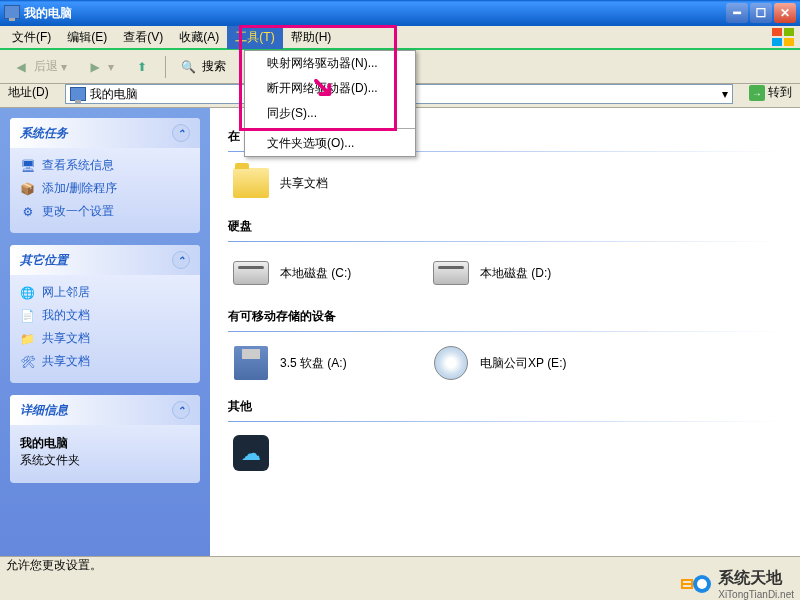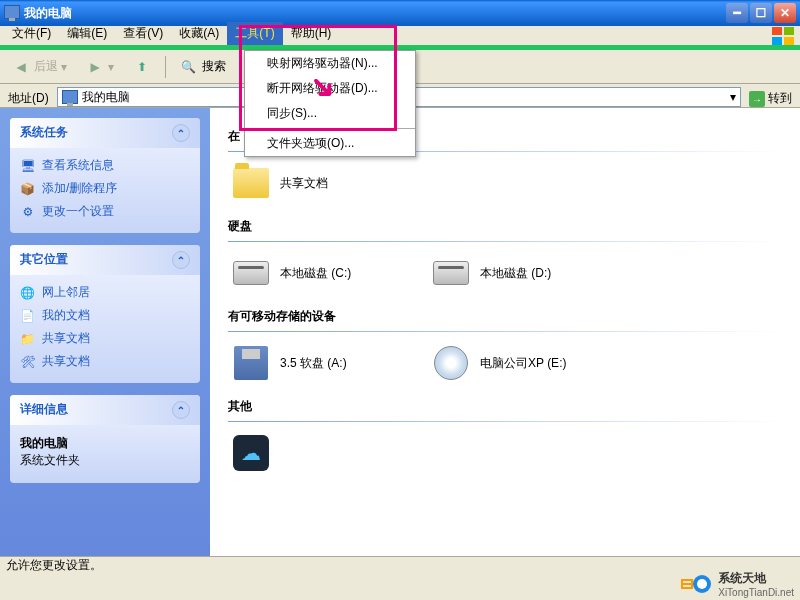--- a/index.html
+++ b/index.html
@@ -6,49 +6,49 @@
 body { background: #ece9d8; width: 800px; height: 600px; overflow: hidden; position: relative; }
 
 .titlebar { height: 26px; background: linear-gradient(to bottom, #0a5bc4, #3d95ff 8%, #0a5bc4); display: flex; align-items: center; padding: 0 4px; color: white; }
 .titlebar .icon { width: 16px; height: 16px; margin-right: 4px; }
 .titlebar .title { flex: 1; font-weight: bold; }
 .win-btns { display: flex; gap: 2px; }
 .win-btns div { width: 22px; height: 20px; border-radius: 3px; display: flex; align-items: center; justify-content: center; font-weight: bold; }
 .win-min, .win-max { background: linear-gradient(to bottom, #7ba4e8, #3d6fc4); color: white; }
 .win-close { background: linear-gradient(to bottom, #f5a89a, #d4452d); color: white; }
 
-.menubar { height: 24px; background: #ece9d8; display: flex; align-items: flex-end; padding: 0 4px; border-bottom: 5px solid #22c55e; position: relative; }
+.menubar { height: 24px; background: #ece9d8; display: flex; align-items: center; padding: 0 4px; border-bottom: 2px solid #22c55e; position: relative; }
 .menubar .menu-item { padding: 3px 8px; cursor: default; }
 .menubar .menu-item.open { background: #316ac5; color: #fde047; }
 .menubar .xp-logo { margin-left: auto; width: 24px; height: 18px; }
 
 .dropdown { position: absolute; top: 50px; left: 244px; background: white; border: 1px solid #999; box-shadow: 2px 2px 4px rgba(0,0,0,0.3); width: 172px; z-index: 10; }
 .dropdown-item { padding: 4px 10px 4px 22px; cursor: default; }
 .dropdown-sep { border-top: 1px solid #aaa; margin: 2px 0; }
 
 .highlight-pink { position: absolute; border: 3px solid #e6007e; z-index: 20; pointer-events: none; }
 .hl1 { top: 25px; left: 239px; width: 158px; height: 106px; }
 .arrow { position: absolute; top: 68px; left: 310px; z-index: 30; color: #e6007e; font-size: 32px; transform: rotate(45deg); }
 
 .toolbar { height: 34px; background: #ece9d8; display: flex; align-items: center; padding: 0 4px; border-bottom: 1px solid #aca899; gap: 4px; }
 .tb-btn { display: flex; align-items: center; gap: 3px; padding: 3px 6px; border: 1px solid transparent; border-radius: 3px; }
 .tb-btn.disabled { color: #aca899; }
 .tb-sep { width: 1px; height: 22px; background: #aca899; margin: 0 2px; }
 .tb-icon { width: 20px; height: 20px; display: inline-flex; align-items: center; justify-content: center; }
 
-.addrbar { height: 24px; background: #ece9d8; display: flex; align-items: flex-end; padding: 0 4px; border-bottom: 1px solid #aca899; gap: 4px; }
+.addrbar { height: 24px; background: #ece9d8; display: flex; align-items: flex-start; padding: 0 4px; border-bottom: 1px solid #aca899; gap: 12px; }
 .addrbar .addr-label { padding: 0 4px; }
 .addrbar .addr-input { flex: 1; height: 20px; border: 1px solid #7f9db9; background: white; display: flex; align-items: center; padding: 0 4px; gap: 4px; }
 .addrbar .go-btn { display: flex; align-items: center; gap: 3px; padding: 0 4px; }
 .go-icon { width: 16px; height: 16px; background: #4caf50; border-radius: 2px; color: white; display: flex; align-items: center; justify-content: center; font-size: 10px; }
 
 .main { display: flex; height: 470px; }
 .sidebar { width: 210px; background: linear-gradient(to bottom, #7ba2e7, #6487dc); padding: 10px; overflow: hidden; }
 .panel { background: linear-gradient(to bottom, #eff3ff, #c7d5f7); border-radius: 4px; margin-bottom: 12px; overflow: hidden; }
-.panel-header { background: linear-gradient(to right, #fff, #c7d5f7); padding: 6px 10px; display: flex; align-items: flex-start; justify-content: space-between; color: #215dc6; font-weight: bold; }
+.panel-header { background: linear-gradient(to right, #fff, #c7d5f7); padding: 6px 10px; display: flex; align-items: flex-end; justify-content: space-between; color: #215dc6; font-weight: bold; font-style: italic; }
 .panel-body { padding: 6px 10px 10px; }
 .panel-body .task { display: flex; align-items: center; gap: 6px; padding: 3px 0; color: #215dc6; cursor: pointer; }
 .task-icon { width: 16px; height: 16px; display: flex; align-items: center; justify-content: center; }
 .collapse-btn { width: 18px; height: 18px; border-radius: 50%; background: #c7d5f7; border: 1px solid #a6c0e8; color: #215dc6; display: flex; align-items: center; justify-content: center; font-size: 10px; }
 
 .content { flex: 1; background: white; padding: 8px 18px; overflow: auto; }
 .section-title { font-weight: bold; margin: 12px 0 6px; }
 .section-line { height: 1px; background: linear-gradient(to right, #7ba2e7, #fff); margin-bottom: 8px; }
 .items { display: flex; flex-wrap: wrap; gap: 10px; }
 .item { display: flex; align-items: center; gap: 10px; width: 190px; padding: 4px; }
@@ -280,16 +280,16 @@
   <span>允许您更改设置。</span>
 </div>
 
 <div class="watermark">
   <svg class="logo-shape" viewBox="0 0 32 32">
       <circle cx="22" cy="16" r="9" fill="#1e88e5"></circle>
       <circle cx="22" cy="16" r="5" fill="#fff"></circle>
       <path d="M2 20 L12 20 L12 12 L2 12 Z M2 16 L12 16" stroke="#f90" stroke-width="2" fill="none"></path>
     </svg>
   <div>
-    <div style="font-weight:bold;font-size:12px">系统天地</div>
+    <div style="font-weight:bold;font-size:16px">系统天地</div>
     <div style="font-size:10px;color:#666">XiTongTianDi.net</div>
   </div>
 </div>
 
 </body></html>

